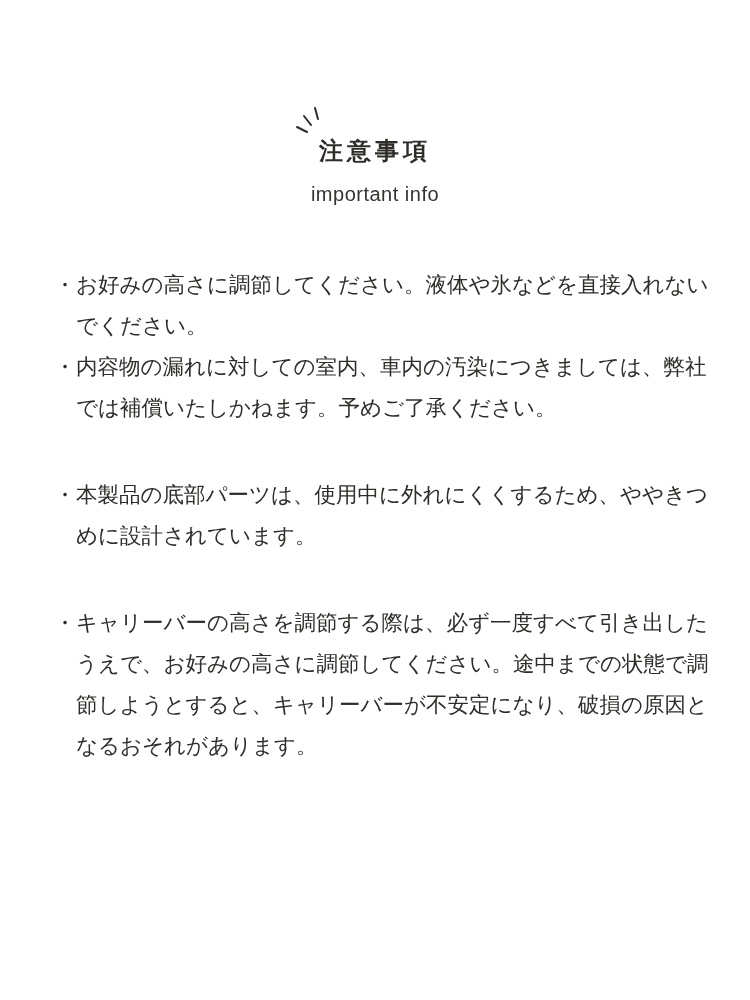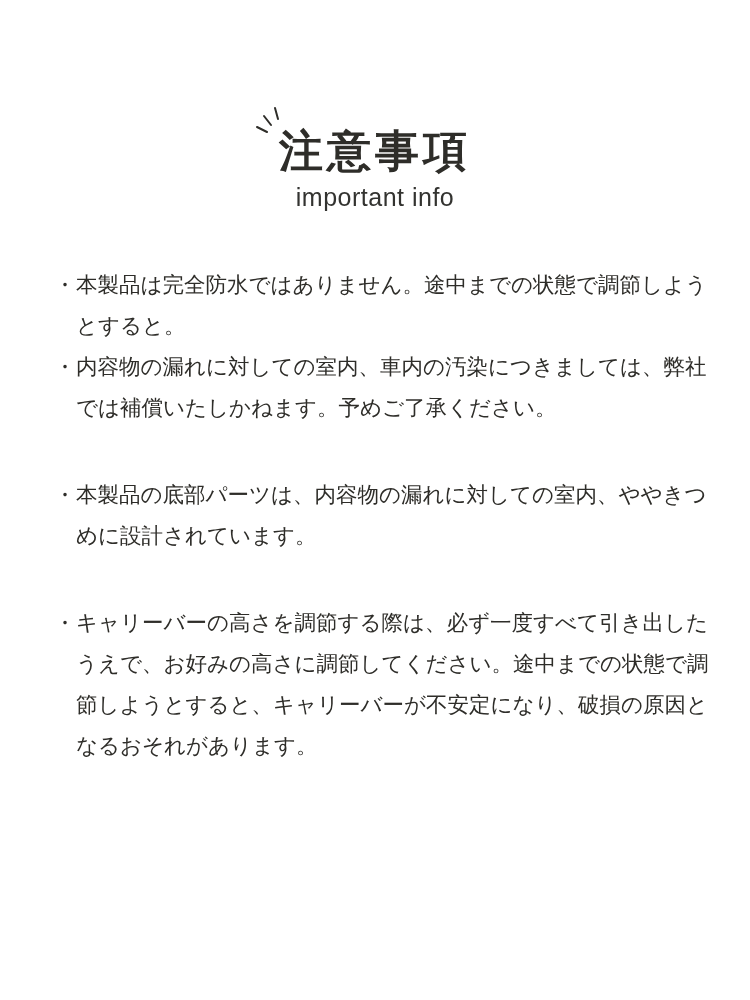--- a/index.html
+++ b/index.html
@@ -3,26 +3,26 @@
 <meta charset="utf-8">
 <style>
   html, body { margin: 0; padding: 0; }
   body {
     width: 750px; height: 1000px; background: #ffffff; position: relative; overflow: hidden;
     font-family: "DejaVu Sans", sans-serif; color: #2b2b28;
   }
   .header { position: absolute; top: 105px; left: 0; width: 750px; text-align: center; }
   .title-wrap { position: relative; display: inline-block; }
   .title {
-    font-size: 44px; font-weight: bold; letter-spacing: 4px; color: #2e2d29;
+    font-size: 24px; font-weight: bold; letter-spacing: 4px; color: #2e2d29;
     line-height: 44px; margin-top: 24px;
   }
   .sparkle { position: absolute; left: -24px; top: 0px; width: 30px; height: 30px; }
   .subtitle {
-    font-family: "Liberation Sans", sans-serif; font-size: 25px; color: #333330;
+    font-family: "Liberation Sans", sans-serif; font-size: 20px; color: #333330;
     margin-top: 10px; letter-spacing: 0.5px;
   }
   .content { position: absolute; left: 52px; width: 660px; top: 264px; }
   .item { position: relative; padding-left: 24px; font-size: 21.5px; line-height: 41px; color: #2e2d29; }
   .bullet { position: absolute; left: 2px; top: 0; width: 20px; text-align: left; }
   .item p { margin: 0; }
   .gap { height: 46px; }
 </style>
 </head>
 <body>
@@ -35,32 +35,32 @@
       <line x1="20" y1="3" x2="23" y2="14" stroke="#2e2d29" stroke-width="2" stroke-linecap="round"></line>
     </svg>
     <div class="title">注意事項</div>
   </div>
   <div class="subtitle">important info</div>
 </div>
 
 <div class="content">
   <div class="item">
     <span class="bullet">・</span>
-    <p>本製品は完全防水ではありません。途中までの状態で調節しようとすると。</p>
+    <p>お好みの高さに調節してください。液体や氷などを直接入れないでください。</p>
   </div>
   <div class="item">
     <span class="bullet">・</span>
     <p>内容物の漏れに対しての室内、車内の汚染につきましては、弊社では補償いたしかねます。予めご了承ください。</p>
   </div>
 
   <div class="gap"></div>
 
   <div class="item">
     <span class="bullet">・</span>
-    <p>本製品の底部パーツは、内容物の漏れに対しての室内、ややきつめに設計されています。</p>
+    <p>本製品の底部パーツは、使用中に外れにくくするため、ややきつめに設計されています。</p>
   </div>
 
   <div class="gap"></div>
 
   <div class="item">
     <span class="bullet">・</span>
     <p>キャリーバーの高さを調節する際は、必ず一度すべて引き出したうえで、お好みの高さに調節してください。途中までの状態で調節しようとすると、キャリーバーが不安定になり、破損の原因となるおそれがあります。</p>
   </div>
 </div>
 

